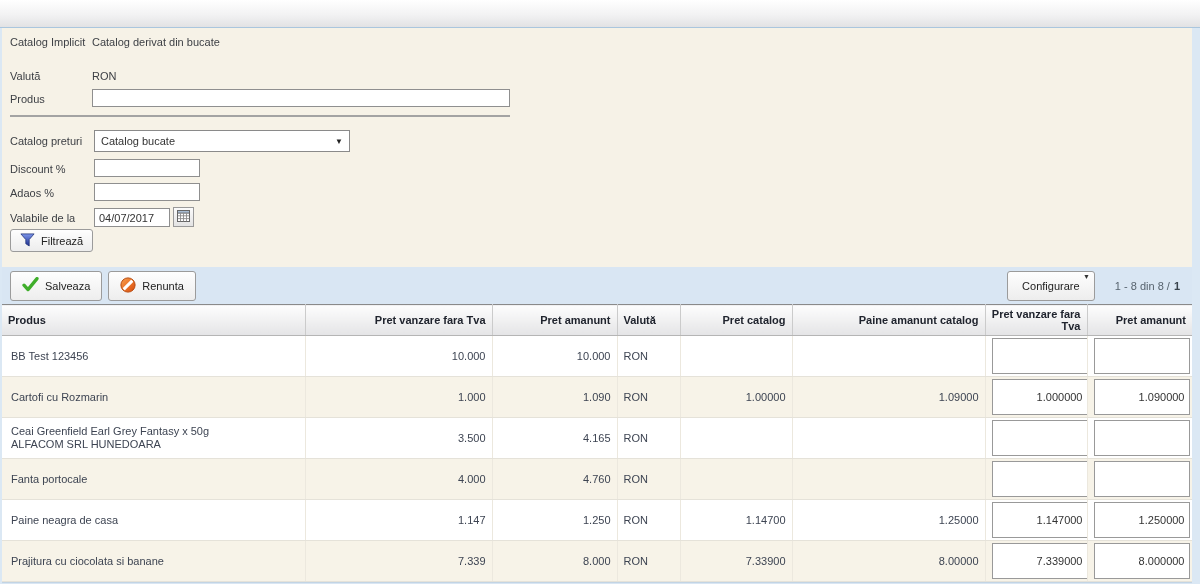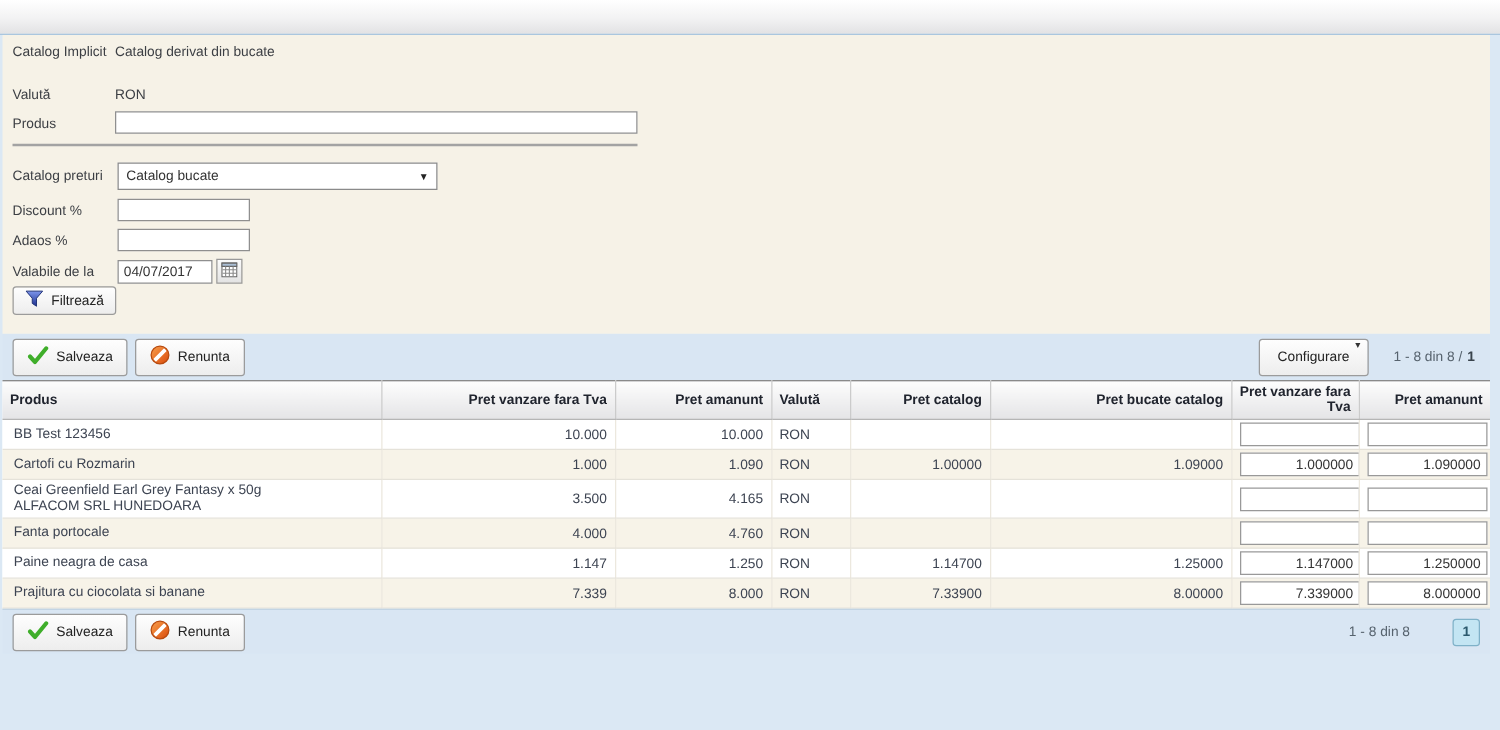--- a/index.html
+++ b/index.html
@@ -42,21 +42,21 @@
   thead th{background:linear-gradient(#fdfdfd,#e4e4e6);border-top:1px solid #8a8a8a;border-bottom:1px solid #b5b5b5;
            border-right:1px solid #cbcbcb;font-weight:bold;color:#20242e;padding:3px 6px;height:28px;
            vertical-align:middle;font-size:11px;cursor:pointer;}
   thead th:last-child{border-right:none;}
   th.al,td.al{text-align:left;} th.ar,td.ar{text-align:right;}
   tbody td{border-bottom:1px solid #e5e2d9;border-right:1px solid #ece8de;padding:2px 6px;height:19px;
            color:#3d4452;vertical-align:middle;background:#fff;}
   tbody td:last-child{border-right:none;}
   tbody tr:nth-child(even) td{background:#f7f3e8;}
   td.c-produs{padding-left:9px;line-height:13px;}
-  .cell-input{width:96px;height:19px;border:1px solid #999;background:#fff;display:block;margin-left:auto;
+  .cell-input{width:96px;height:36px;border:1px solid #999;background:#fff;display:block;margin-left:auto;
               text-align:right;padding:1px 4px;font:11px "Liberation Sans","DejaVu Sans",sans-serif;color:#333;}
 </style>
 </head>
 <body>
 
 <svg width="0" height="0" style="position:absolute">
   <defs>
     <linearGradient id="g-funnel" x1="0" y1="0" x2="0" y2="1">
       <stop offset="0" stop-color="#7d96ec"></stop>
         <stop offset="1" stop-color="#1c2f8e"></stop>
@@ -159,21 +159,21 @@
             <col class="c6">
             <col class="c7">
         </colgroup>
         <thead>
           <tr id="grid-header-row">
               <th class="al">Produs</th>
               <th class="ar">Pret vanzare fara Tva</th>
               <th class="ar">Pret amanunt</th>
               <th class="al">Valută</th>
               <th class="ar">Pret catalog</th>
-              <th class="ar">Pret bucate catalog</th>
+              <th class="ar">Paine amanunt catalog</th>
               <th class="ar">Pret vanzare fara Tva</th>
               <th class="ar">Pret amanunt</th>
             </tr>
         </thead>
         <tbody id="grid-body">
             <tr>
               <td class="al c-produs">
                 <div>BB Test 123456</div>
               </td>
               <td class="ar">10.000</td>

